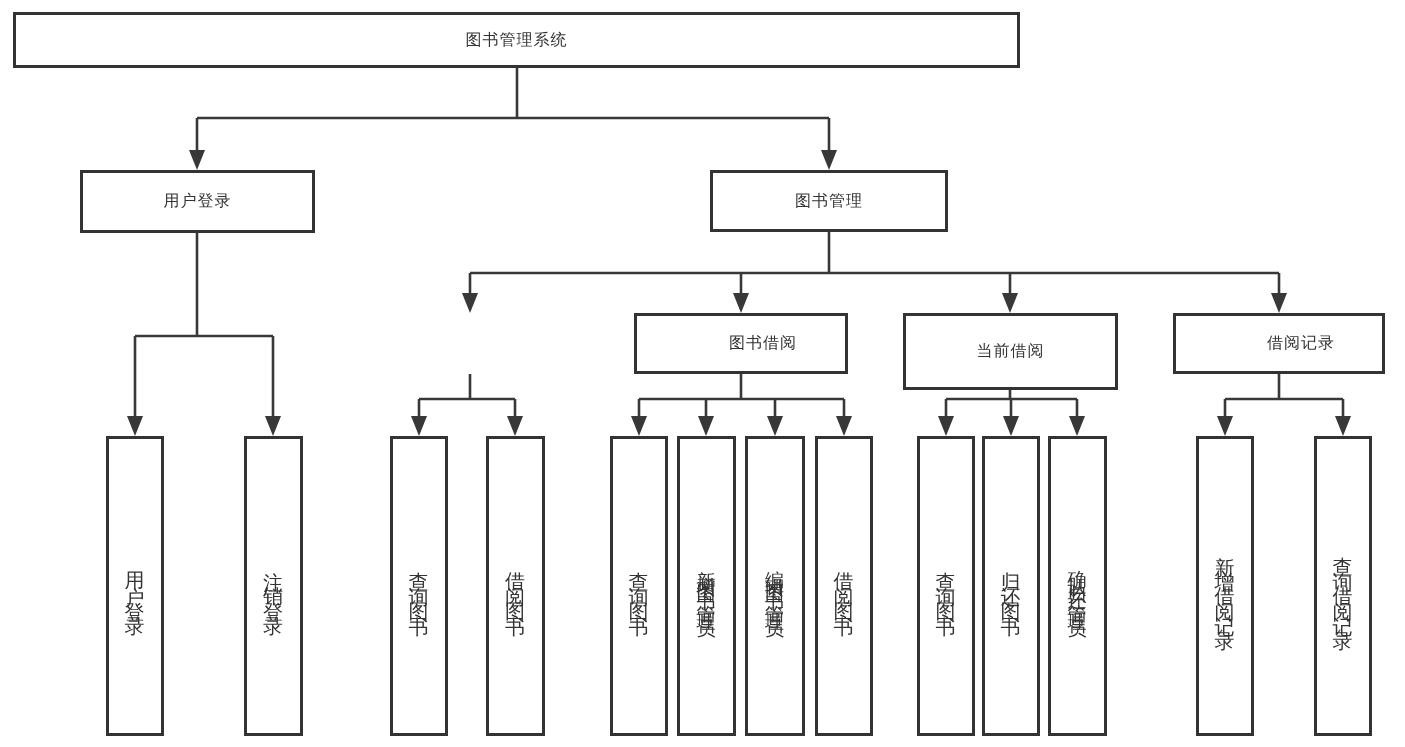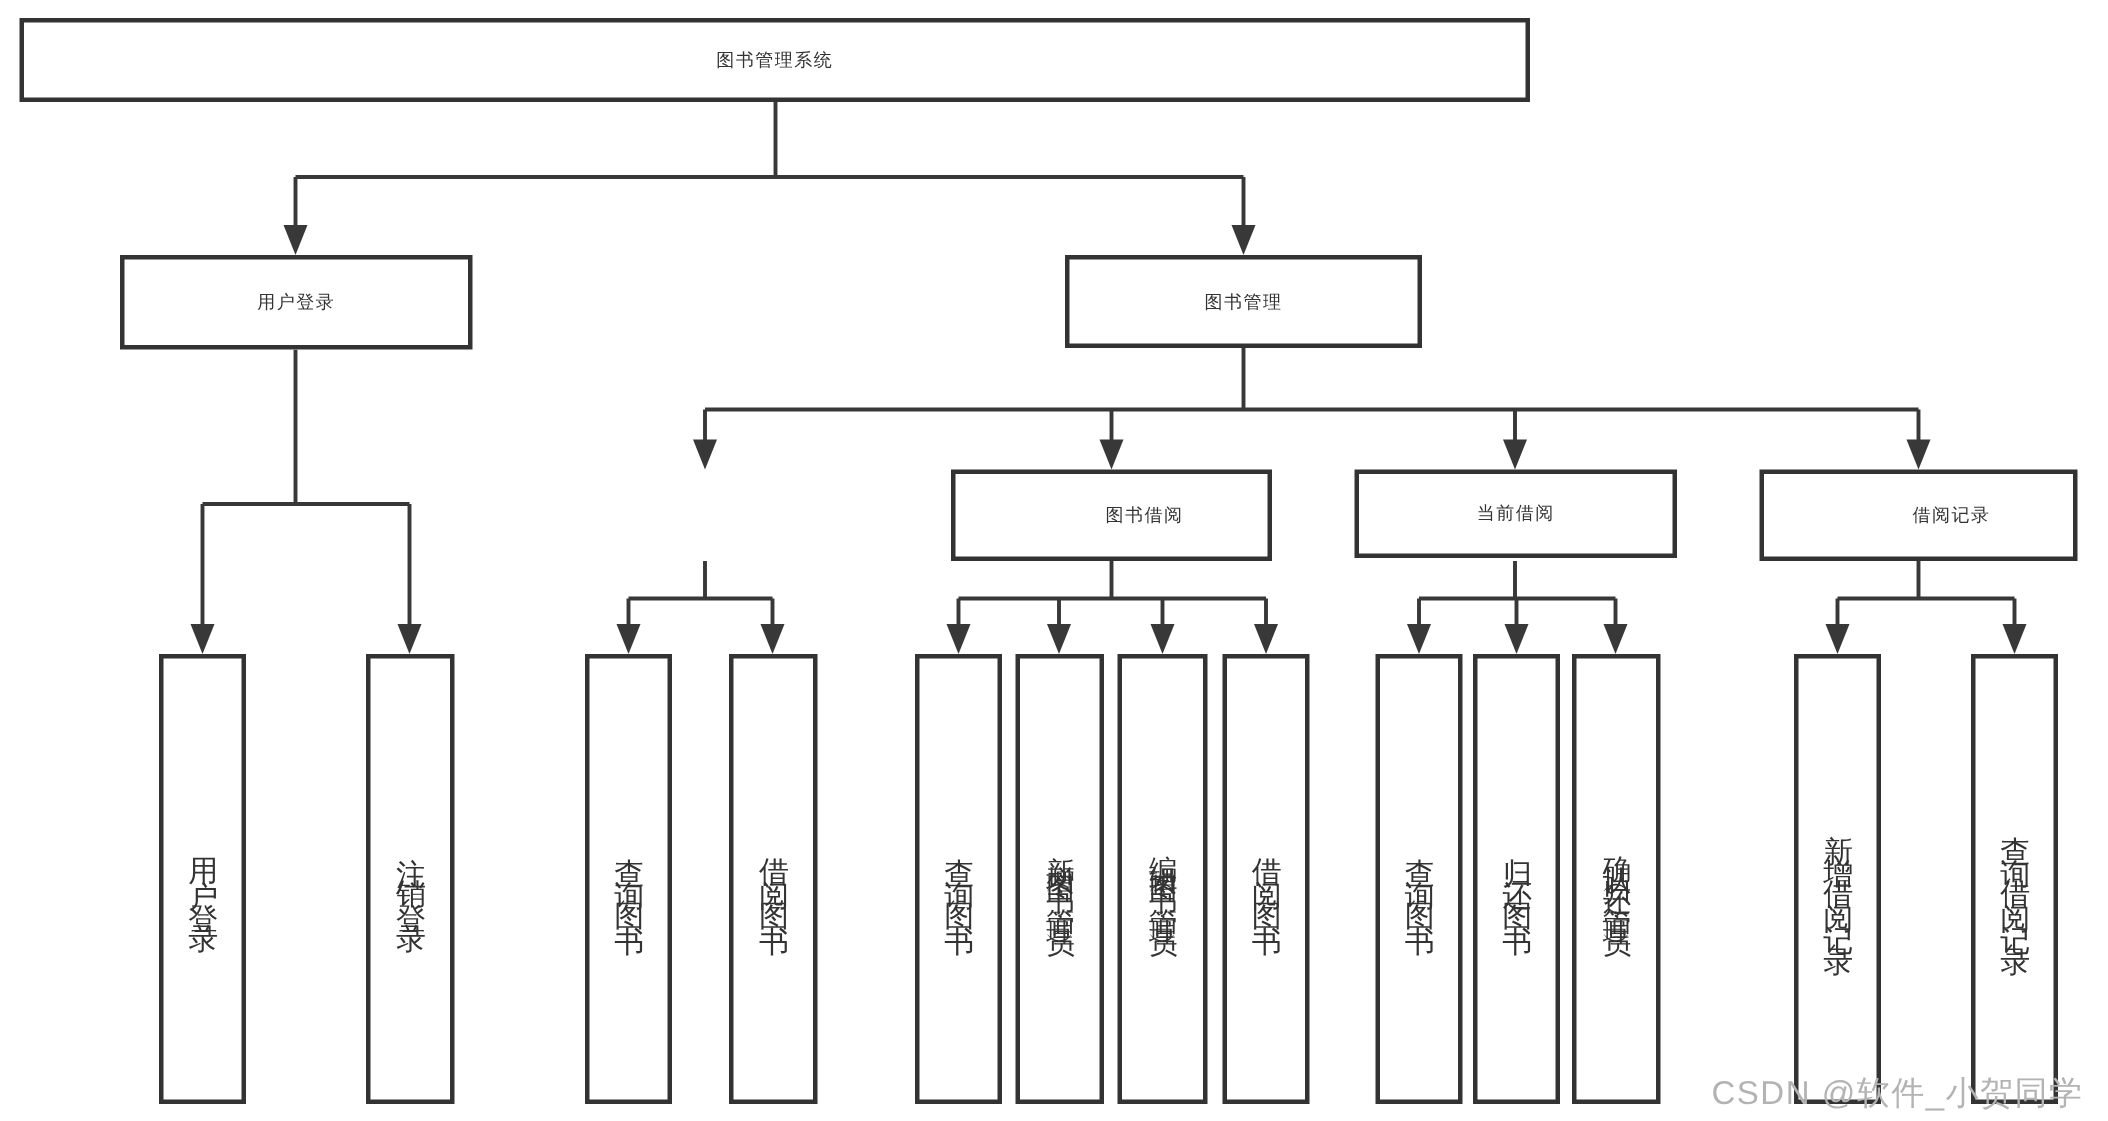--- a/index.html
+++ b/index.html
@@ -38,21 +38,21 @@
   }
   .hbox{
     position:absolute;
     background:var(--fill);
     border:3px solid var(--border);
     display:flex;
     align-items:center;
     justify-content:center;
   }
   .hbox .hlabel{
-    font-size:12px;
+    font-size:16px;
     color:var(--text);
     letter-spacing:1px;
     white-space:nowrap;
   }
   .vbox{
     position:absolute;
     background:var(--fill);
     border:3px solid var(--border);
     display:flex;
     align-items:center;
@@ -124,21 +124,21 @@
   <div class="hbox" style="left:80px;top:170px;width:235px;height:63px;">
     <span class="hlabel">用户登录</span>
   </div>
   <div class="hbox" style="left:710px;top:170px;width:238px;height:62px;">
     <span class="hlabel">图书管理</span>
   </div>
 
   <div class="hbox" style="left:634px;top:313px;width:214px;height:61px;padding-left:44px;">
     <span class="hlabel">图书借阅</span>
   </div>
-  <div class="hbox" style="left:903px;top:313px;width:215px;height:59px;align-items:center;">
+  <div class="hbox" style="left:903px;top:313px;width:215px;height:77px;align-items:center;">
     <span class="hlabel">当前借阅</span>
   </div>
   <div class="hbox" style="left:1173px;top:313px;width:212px;height:61px;padding-left:44px;">
     <span class="hlabel">借阅记录</span>
   </div>
 
   <div class="vbox" style="left:106px;top:436px;width:58px;height:300px;">
     <span class="vtext">用户登录</span>
   </div>
   <div class="vbox" style="left:244px;top:436px;width:59px;height:300px;">
@@ -175,14 +175,13 @@
     <span class="vtext tight">确认归还（管理员）</span>
   </div>
 
   <div class="vbox" style="left:1196px;top:436px;width:58px;height:300px;">
     <span class="vtext">新增借阅记录</span>
   </div>
   <div class="vbox" style="left:1314px;top:436px;width:58px;height:300px;">
     <span class="vtext">查询借阅记录</span>
   </div>
 
-  <div class="watermark">CSDN @软件_小贺同学</div>
 </div>
 
 </body></html>

